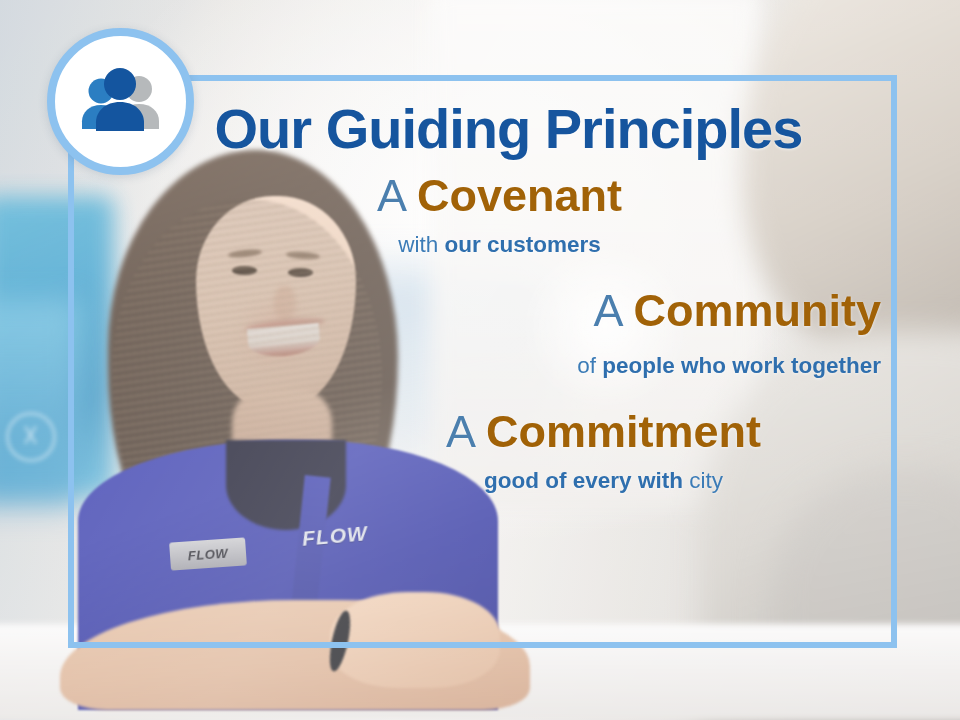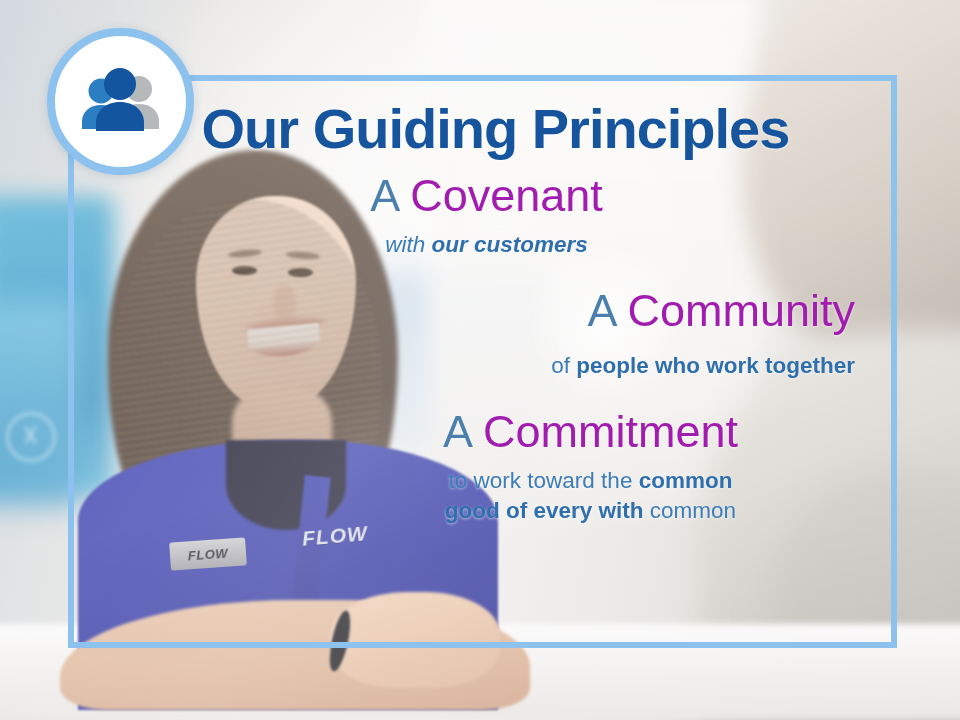--- a/index.html
+++ b/index.html
@@ -348,21 +348,21 @@
   .badge-circle svg { display: block; }
 
   
   .content {
     position: absolute;
     left: 68px;
     top: 75px;
     width: 829px;
     height: 573px;
     box-sizing: border-box;
-    padding: 18px 42px 0 34px;
+    padding: 18px 16px 0 34px;
   }
   .title {
     text-align: center;
     font-size: 56px;
     font-weight: bold;
     color: #16559e;
     letter-spacing: -1px;
     line-height: 1.05;
     margin: 7px 0 0 34px;
     text-shadow: 0 1px 3px rgba(255,255,255,.65);
@@ -373,33 +373,33 @@
     line-height: 1.12;
     color: #2f79bc;
     text-shadow: 0 1px 3px rgba(255,255,255,.6);
     white-space: nowrap;
   }
   .p-head .art {
     font-weight: normal;
     color: #4b7fae;
   }
   .p-head .word {
-    font-weight: normal;
-    color: #a21caf;
+    font-weight: bold;
+    color: #a16207;
   }
   .p-sub {
     font-size: 22.5px;
     line-height: 1.32;
     color: #3c7cb7;
     text-shadow: 0 1px 3px rgba(255,255,255,.6);
   }
   .p-sub b { font-weight: bold; color: #2f6fae; }
 
   .p1 { text-align: center; margin-left: 16px; }
-  .p1 .p-sub { margin-top: 9px; font-style: italic; }
+  .p1 .p-sub { margin-top: 9px; }
   .p2 { text-align: right; margin-left: 112px; margin-top: 26px; }
   .p2 .p-sub { margin-top: 15px; }
   .p3 { text-align: center; margin-left: 224px; margin-top: 26px; }
   .p3 .p-sub { margin-top: 9px; }
 </style>
 </head>
 <body>
 
 <div id="stage">
 
@@ -474,24 +474,21 @@
       </div>
     </div>
 
     <div class="principle p3">
       <div class="p-head">
         <span class="art">A</span>
         <span class="word">Commitment</span>
       </div>
       <div class="p-sub">
         <div>
-          <span>to work toward the </span><b>common</b>
-        </div>
-        <div>
-          <b>good of every with</b><span> common</span>
+          <b>good of every with</b><span> city</span>
         </div>
       </div>
     </div>
   </div>
 
   <div class="badge-circle">
     <span>
       <svg width="96" height="70" viewBox="0 0 96 70" aria-hidden="true">
 
         <circle cx="66" cy="22" r="13" fill="#b6b9bb"></circle>

